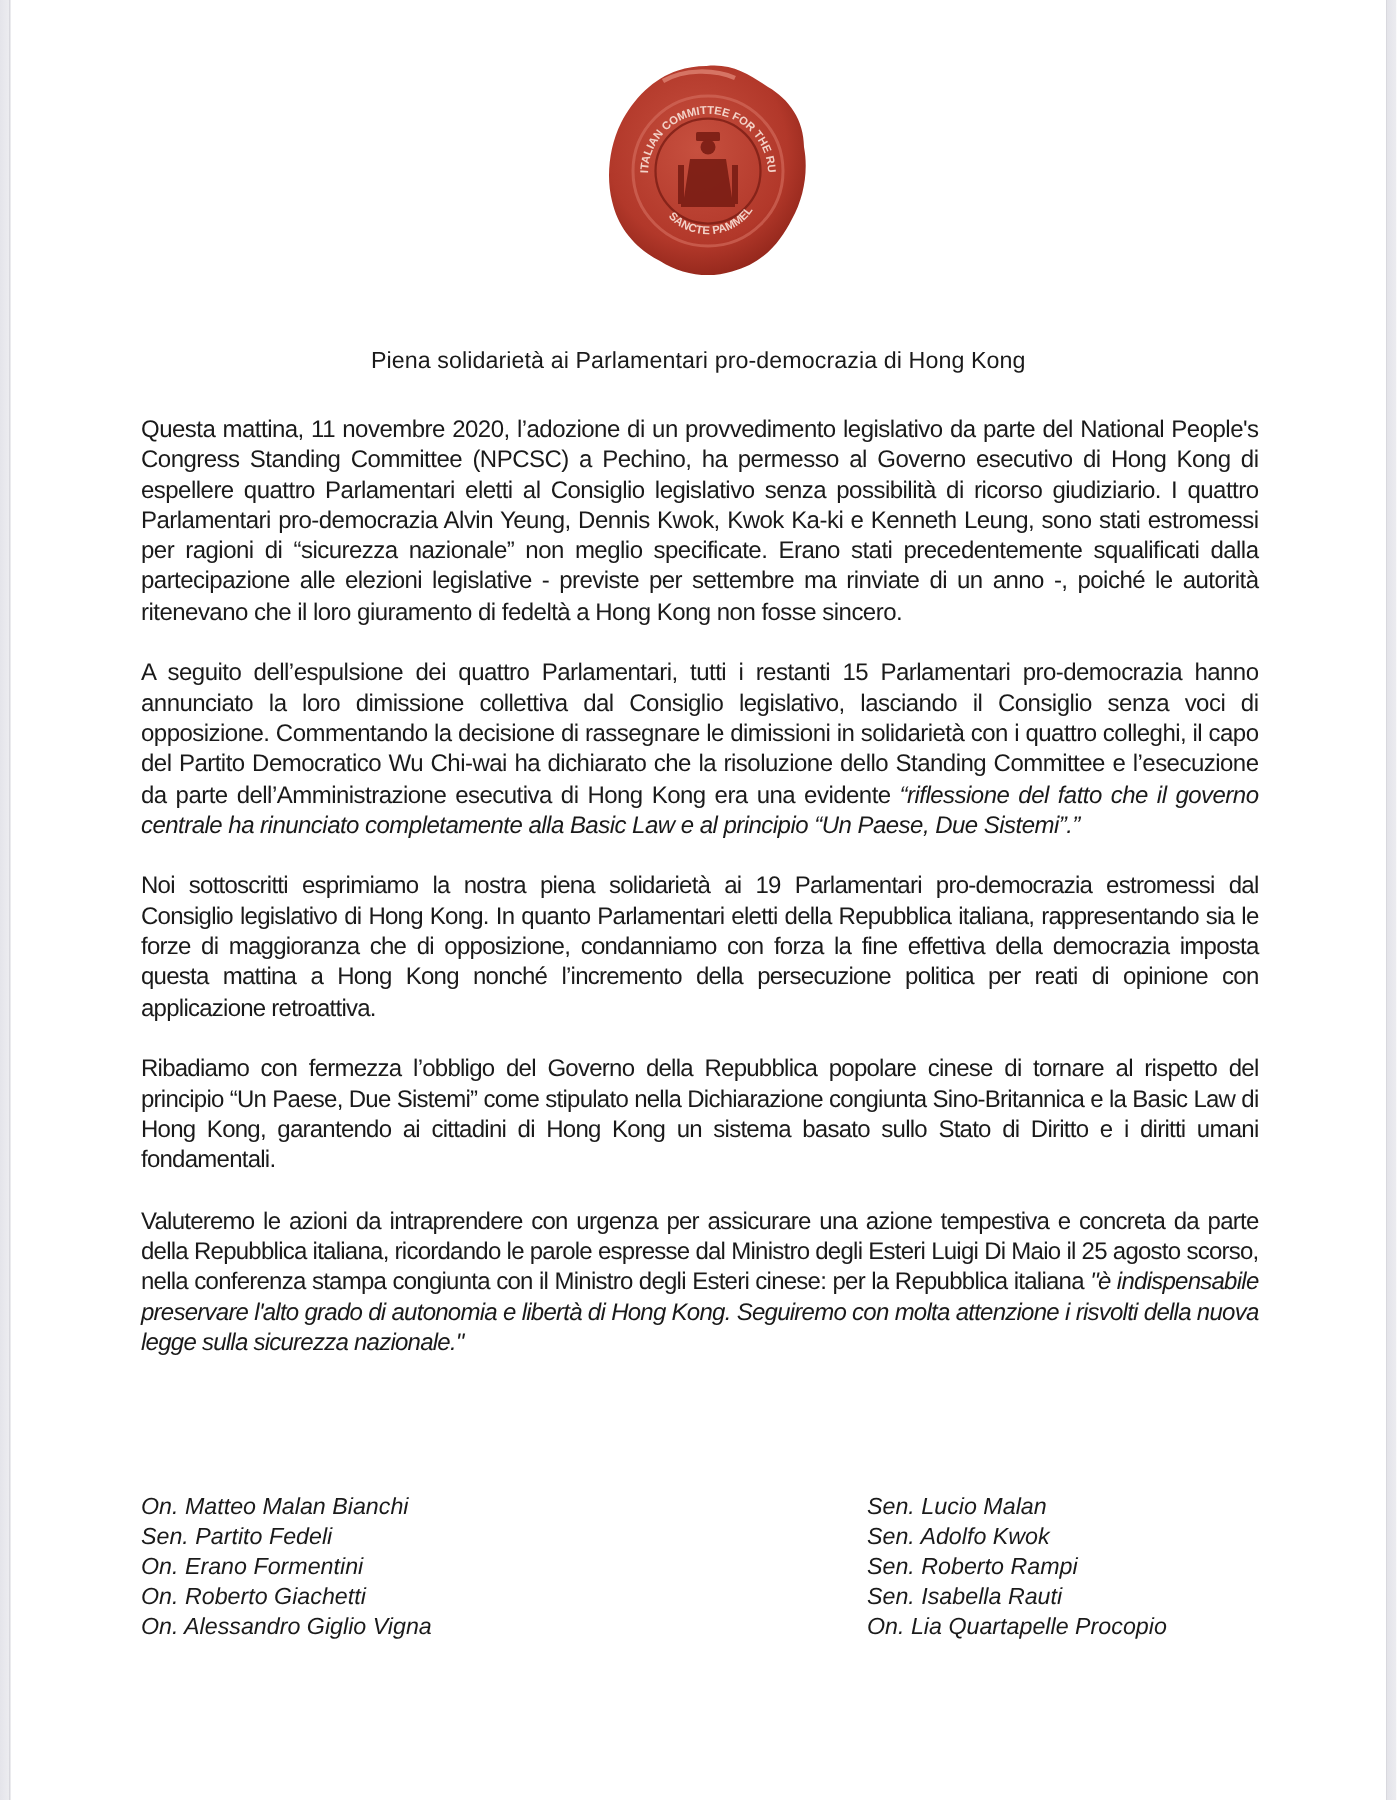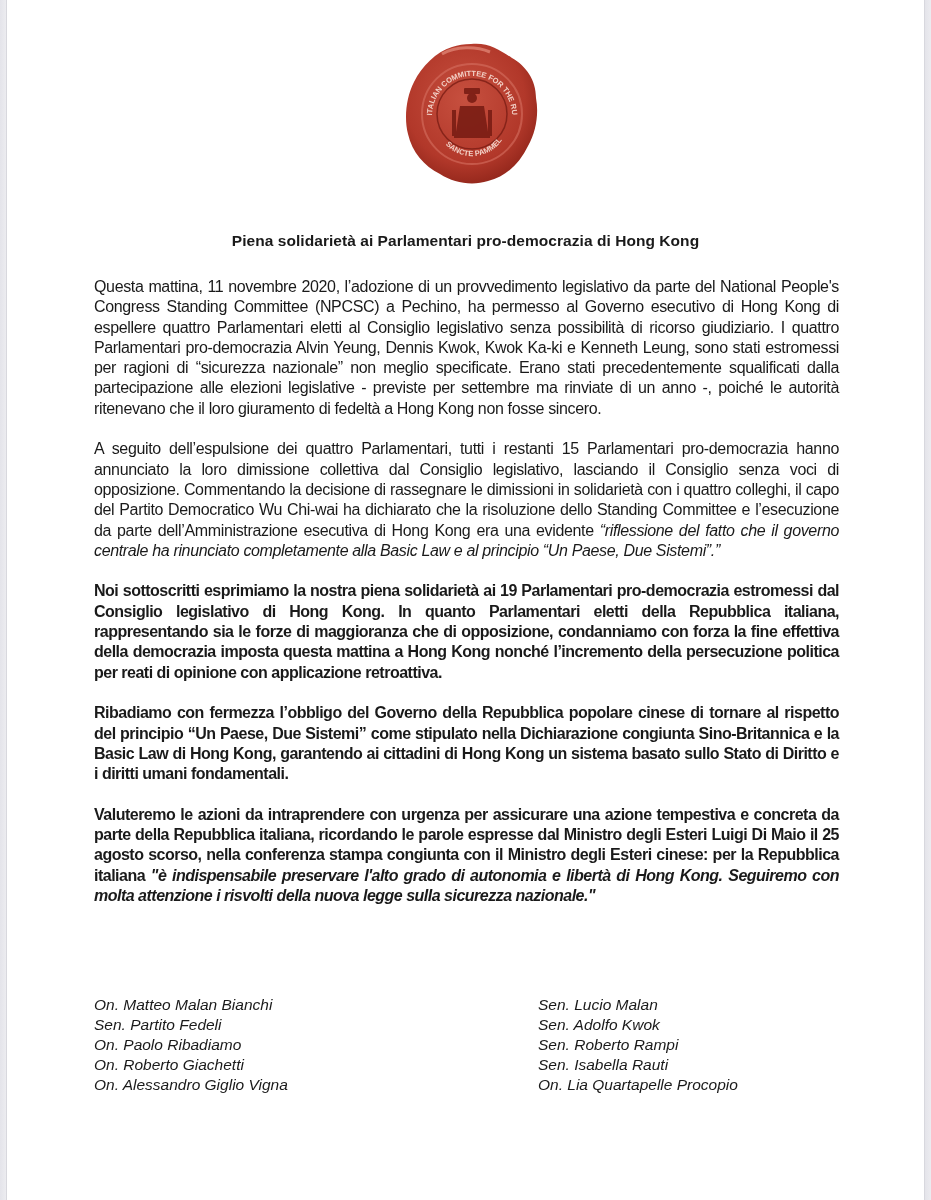--- a/index.html
+++ b/index.html
@@ -32,57 +32,57 @@
     width: 138px;
     height: 146px;
   }
 
   .doc-title {
     position: absolute;
     left: 0;
     width: 931px;
     top: 232px;
     text-align: center;
-    font-weight: bold;
+    font-weight: normal;
     font-size: 15.5px;
     letter-spacing: 0.05px;
   }
 
   .body-text {
     position: absolute;
     left: 94px;
     width: 745px;
     top: 277px;
     font-size: 16px;
     line-height: 20.3px;
   }
   .para {
     margin: 0 0 20.3px 0;
     text-align: justify;
     font-stretch: condensed;
     letter-spacing: -0.35px;
   }
-  .para.bold { font-weight: bold; letter-spacing: -0.5px; }
+  .para.bold { font-weight: normal; letter-spacing: -0.5px; }
   .para em { font-style: italic; }
 
   .signatures {
     position: absolute;
     top: 995px;
     left: 94px;
     width: 745px;
     font-style: italic;
     font-size: 15.5px;
     line-height: 20px;
   }
   .sig-col {
     position: absolute;
     top: 0;
   }
   .sig-col.left { left: 0; }
-  .sig-col.right { left: 444px; }
+  .sig-col.right { left: 484px; }
   .sig-col div { white-space: nowrap; }
 </style>
 </head>
 <body>
 
 <div class="edge-left"></div>
 <div class="edge-right"></div>
 
 <div class="seal">
   <svg width="138" height="146" viewBox="0 0 138 146" xmlns="http://www.w3.org/2000/svg">
@@ -134,21 +134,21 @@
   </p>
   <p class="para bold">
     <span>Valuteremo le azioni da intraprendere con urgenza per assicurare una azione tempestiva e concreta da parte della Repubblica italiana, ricordando le parole espresse dal Ministro degli Esteri Luigi Di Maio il 25 agosto scorso, nella conferenza stampa congiunta con il Ministro degli Esteri cinese: per la Repubblica italiana </span><em>"è indispensabile preservare l'alto grado di autonomia e libertà di Hong Kong. Seguiremo con molta attenzione i risvolti della nuova legge sulla sicurezza nazionale."</em>
   </p>
 </div>
 
 <div class="signatures">
   <div class="sig-col left">
     <div>On. Matteo Malan Bianchi</div>
     <div>Sen. Partito Fedeli</div>
-    <div>On. Paolo Ribadiamo</div>
+    <div>On. Erano Formentini</div>
     <div>On. Roberto Giachetti</div>
     <div>On. Alessandro Giglio Vigna</div>
   </div>
   <div class="sig-col right">
     <div>Sen. Lucio Malan</div>
     <div>Sen. Adolfo Kwok</div>
     <div>Sen. Roberto Rampi</div>
     <div>Sen. Isabella Rauti</div>
     <div>On. Lia Quartapelle Procopio</div>
   </div>

